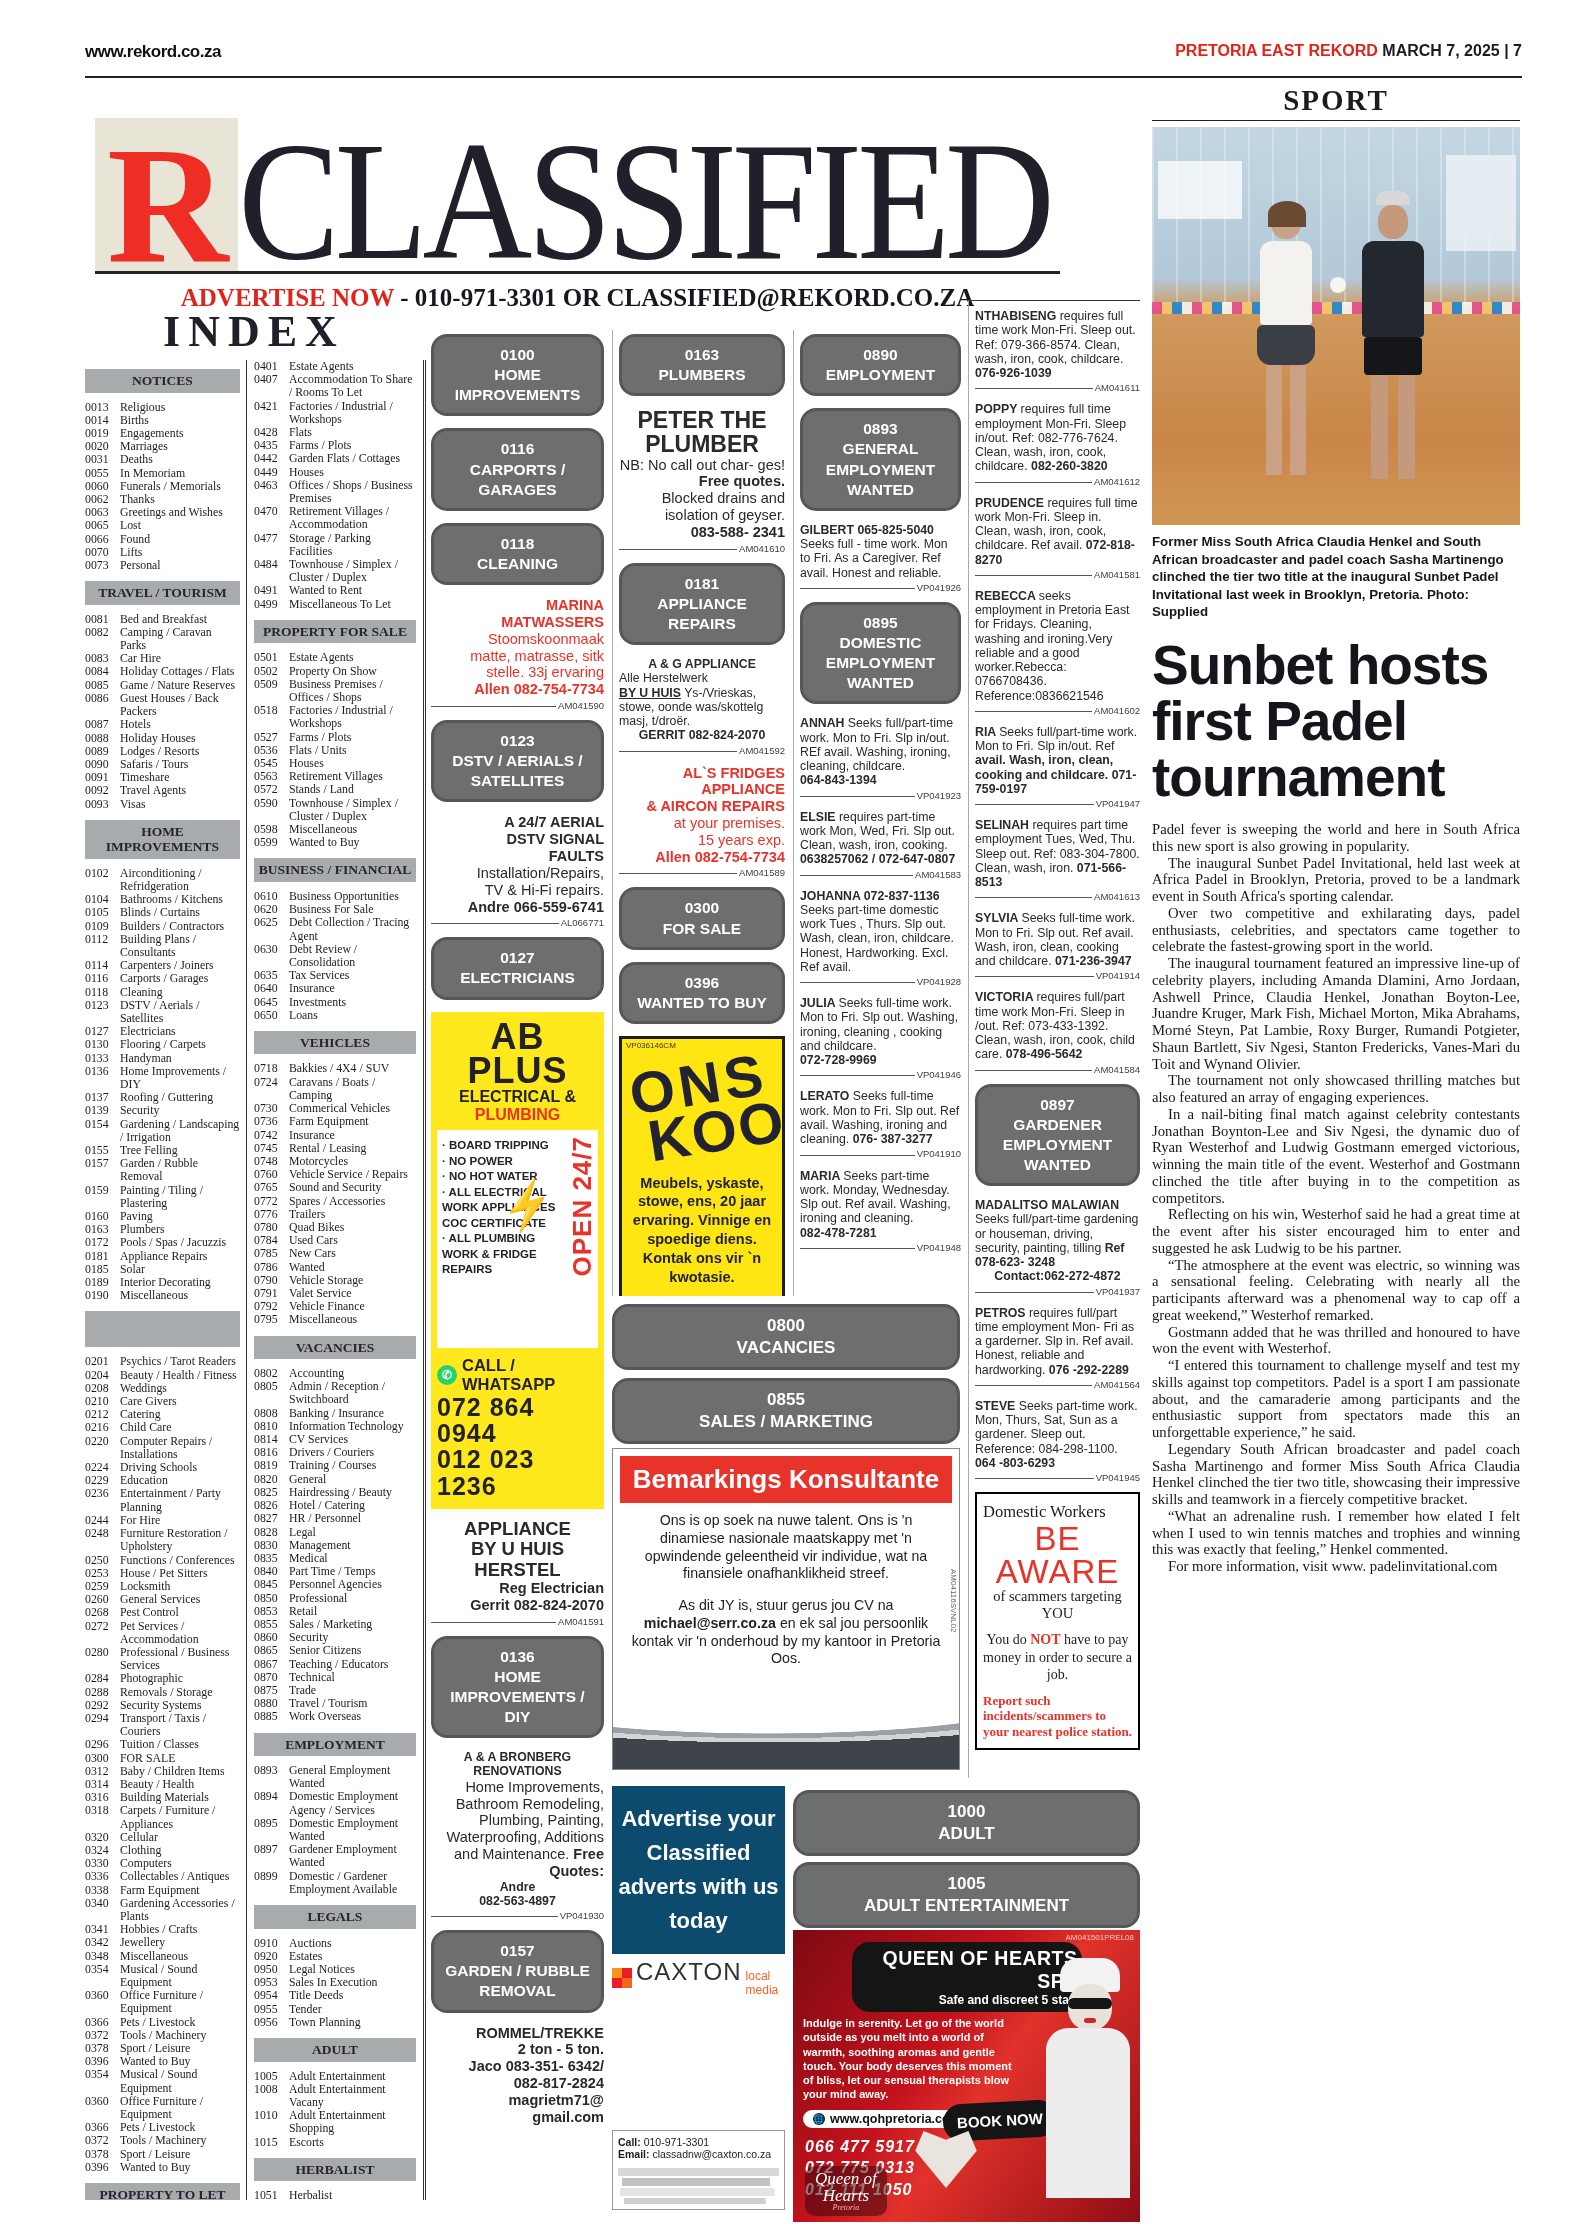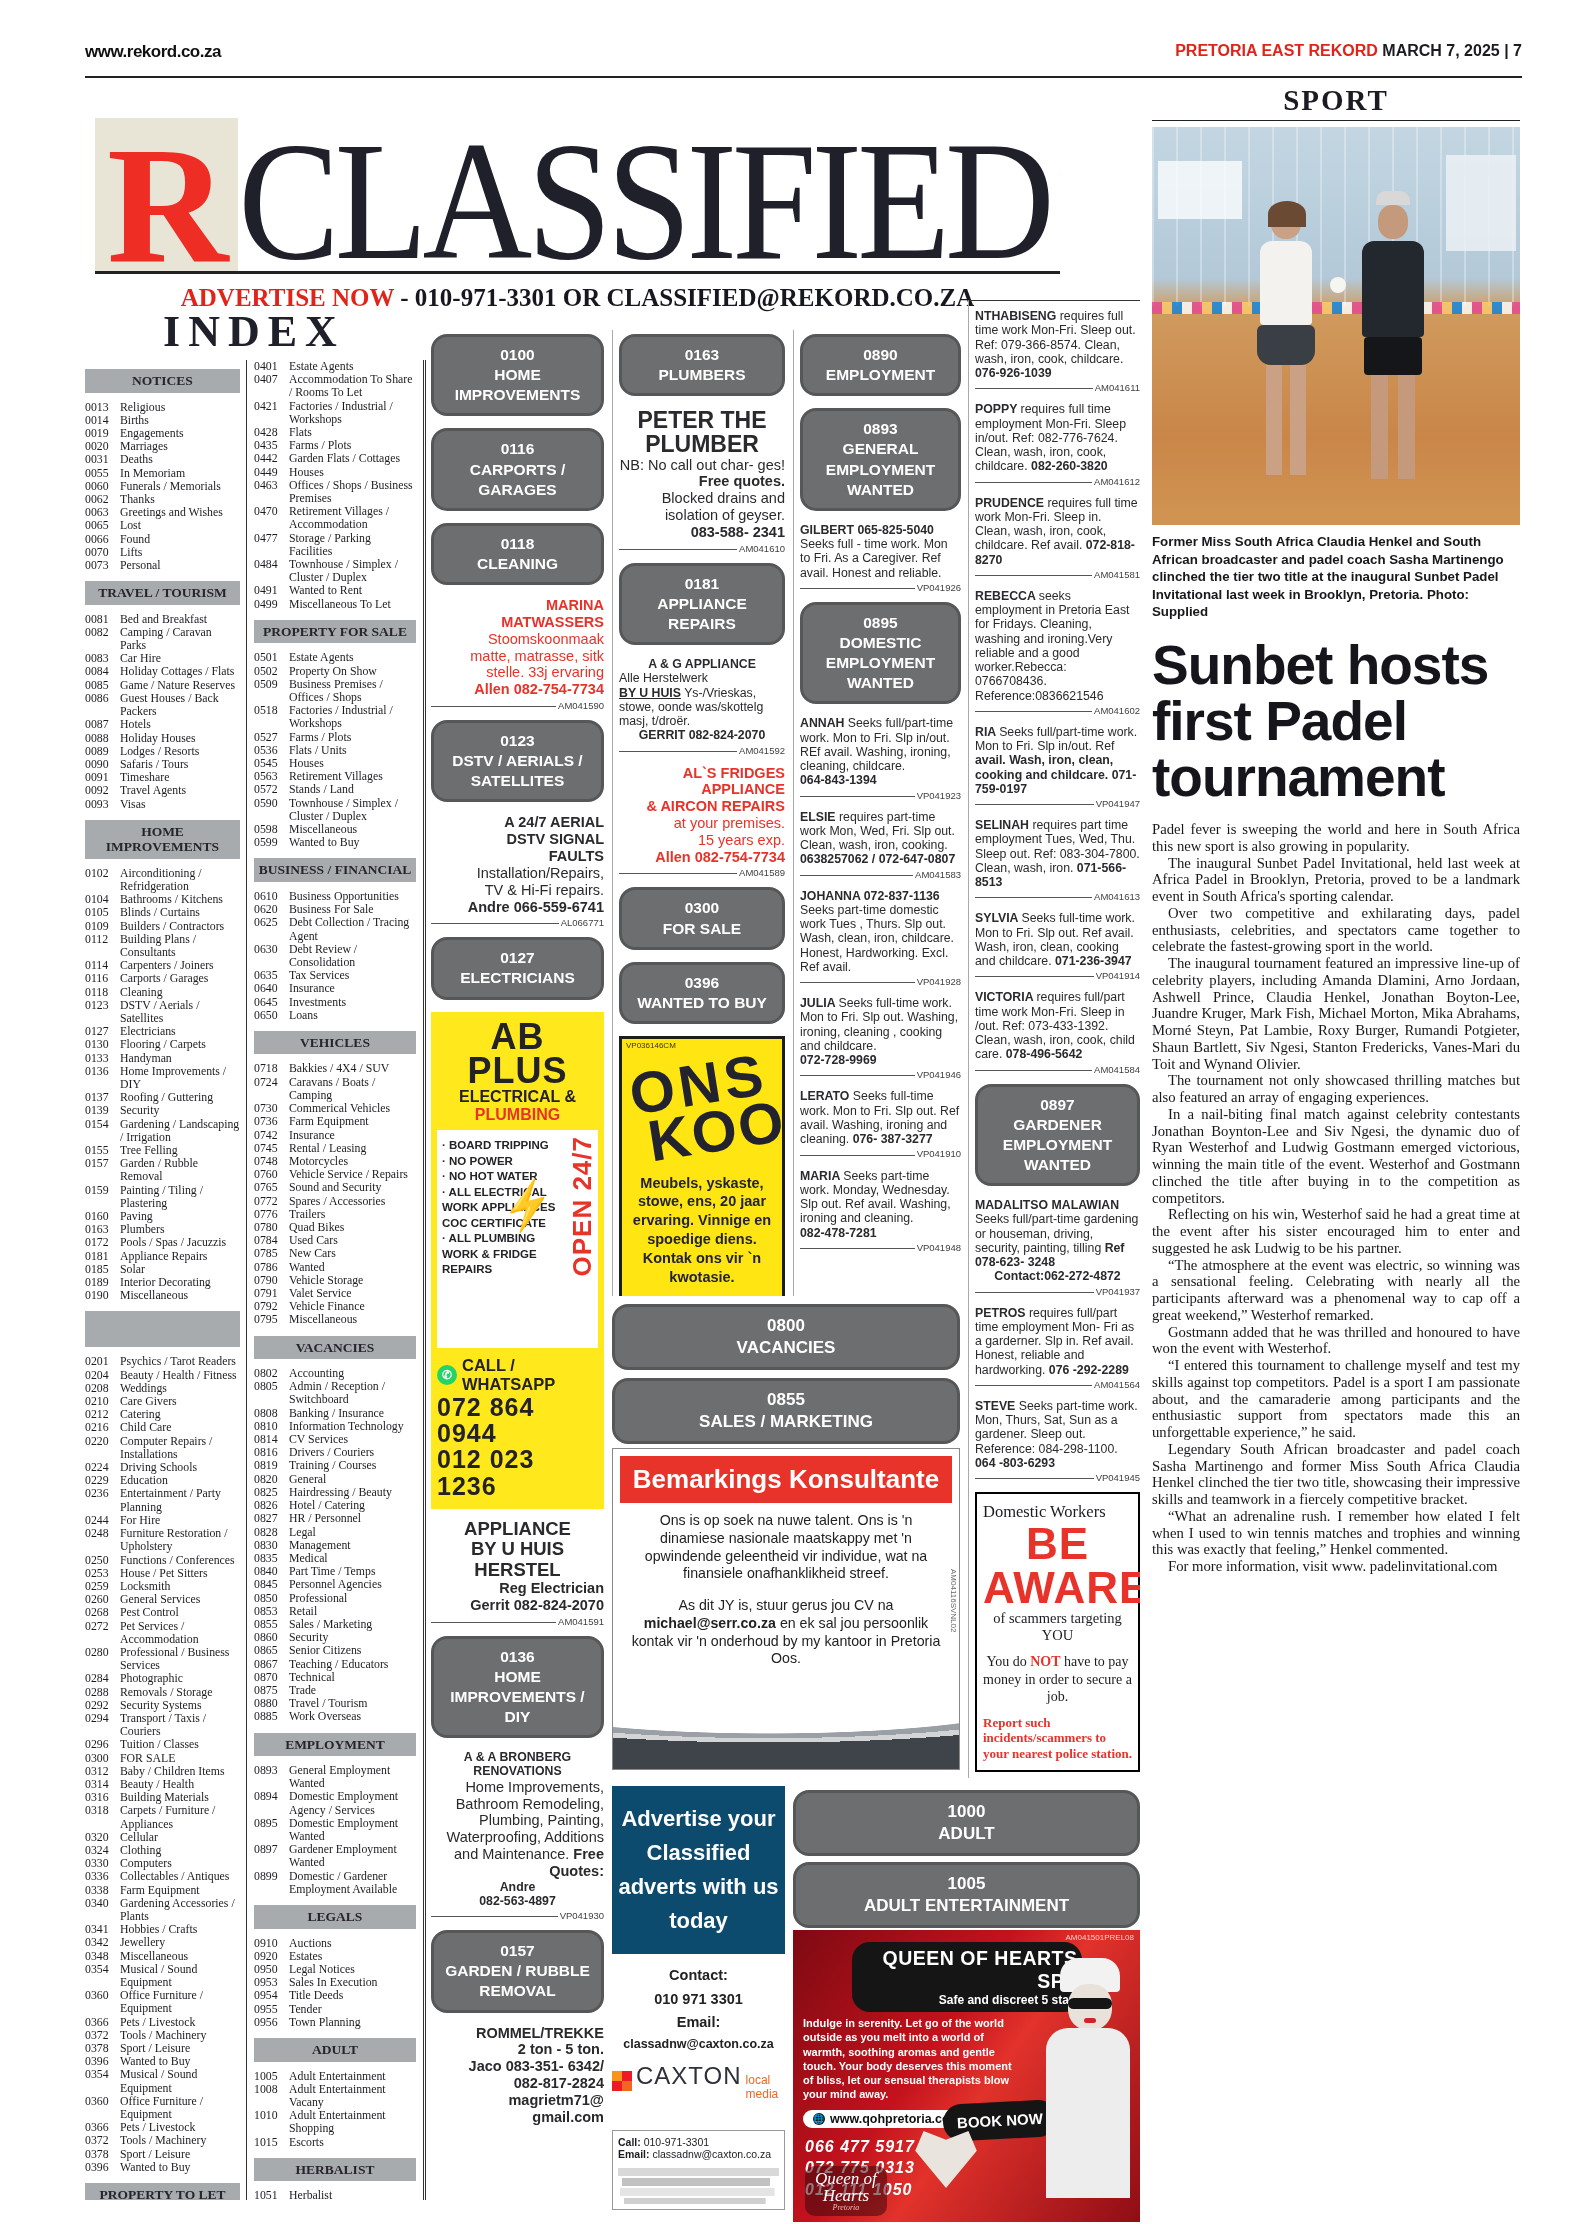--- a/index.html
+++ b/index.html
@@ -80,21 +80,21 @@
   .ok-body { font-size:14.5px; font-weight:bold; color:#232338; line-height:1.3; }
   .cx-logo { display:flex; align-items:baseline; gap:4px; margin:4px 0; }
   .cx-c { width:20px; height:20px; align-self:center; flex:none;
           background:conic-gradient(#ed1c24 25%, #f26522 0 50%, #ed1c24 0 75%, #f7941d 0); }
   .cx-name { font-size:24px; letter-spacing:1px; color:#2e3138; }
   .cx-sub { font-size:12px; color:#f26522; }
 
   
   .beaware { border:2px solid #000; padding:8px 6px; font-family:"Liberation Serif",serif; text-align:center; margin-top:8px; }
   .ba-l1 { font-size:16.5px; text-align:left; }
-  .ba-big { color:#e8332a; font-size:44px; font-weight:bold; font-family:"Liberation Sans",sans-serif; letter-spacing:1px; line-height:1;}
+  .ba-big { color:#e8332a; font-size:33px; font-weight:normal; font-family:"Liberation Sans",sans-serif; letter-spacing:1px; line-height:1;}
   .ba-l2 { font-size:14.5px; }
   .ba-p { margin-top:9px; font-size:14px; line-height:1.25; }
   .ba-p .not { color:#e8332a; font-weight:bold; }
   .ba-rep { color:#e8332a; font-weight:bold; font-size:13px; margin-top:9px; text-align:left; line-height:1.2;}
 
   
   #w0800 { left:612px; top:1300px; width:348px; }
   #w0855 { left:612px; top:1374px; width:348px; }
   #w1000 { left:793px; top:1786px; width:347px; }
   #w1005 { left:793px; top:1858px; width:347px; }
@@ -1359,26 +1359,20 @@
   <div class="bem-body">
     <p>Ons is op soek na nuwe talent. Ons is 'n dinamiese nasionale maatskappy met 'n opwindende geleentheid vir individue, wat na finansiele onafhanklikheid streef.</p>
     <p><span>As dit JY is, stuur gerus jou CV na </span><b>michael@serr.co.za</b><span> en ek sal jou persoonlik kontak vir 'n onderhoud by my kantoor in Pretoria Oos.</span></p>
   </div>
   <div class="bem-side">AM04116SVNL02</div>
   <div class="bem-wave"></div>
 </div>
 
 <div id="adv">
   <div class="adv-red">Advertise your Classified adverts with us today</div>
-  <div class="adv-contact">
-    <div>Contact:</div>
-    <div>010 971 3301</div>
-    <div>Email:</div>
-    <div class="sm">classadnw@caxton.co.za</div>
-  </div>
   <div class="cx-logo">
     <span class="cx-c"></span>
     <span class="cx-name">CAXTON</span>
     <span class="cx-sub">local media</span>
   </div>
 </div>
 
 <div id="callbox">
   <span class="b">Call:</span>
   <span>010-971-3301</span><br>

